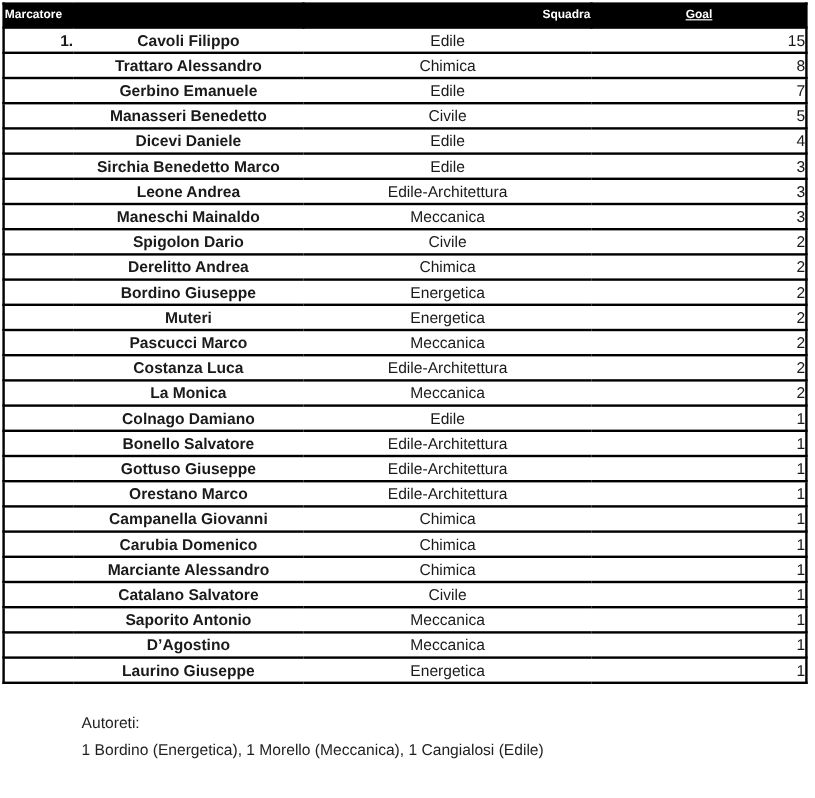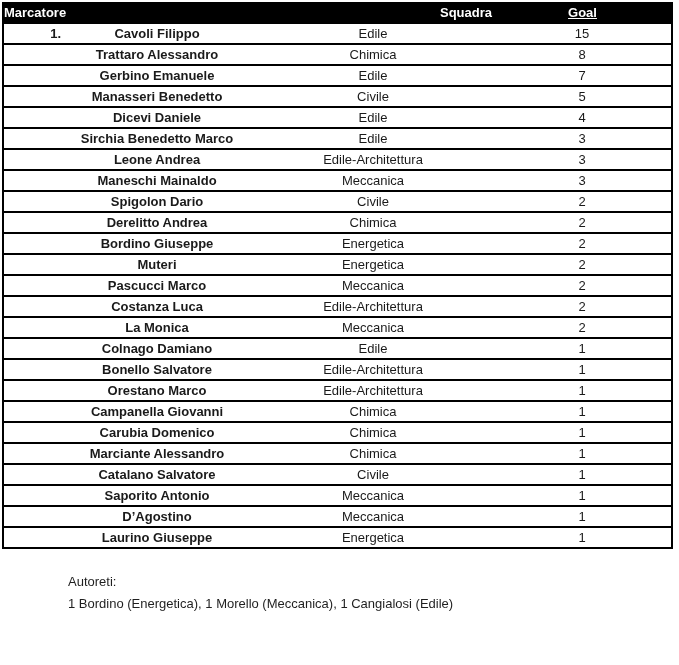--- a/index.html
+++ b/index.html
@@ -22,21 +22,21 @@
     width: 669px;
   }
   table.scorers col.c-rank  { width: 58px; }
   table.scorers col.c-name  { width: 192px; }
   table.scorers col.c-team  { width: 240px; }
   table.scorers col.c-goal  { width: 179px; }
 
   table.scorers th {
     background: #000000;
     color: #ffffff;
-    font-size: 13px;
+    font-size: 10px;
     font-weight: bold;
     height: 16px;
     line-height: 16px;
     padding: 1px 0;
     border: 2px solid #000000;
     margin-top: 24px;
   }
   th.h-marcatore { text-align: left; padding-left: 8px; }
   th.h-squadra   { text-align: right; }
   th.h-goal      { text-align: center; padding-right: 30px; text-decoration: underline; }
@@ -62,21 +62,21 @@
     font-weight: bold;
     color: #000000;
   }
   td.name {
     text-align: center;
     padding-left: 2px;
     font-weight: bold;
     color: #000000;
   }
   td.team { text-align: center; }
-  td.goal { text-align: center; padding-right: 30px; }
+  td.goal { text-align: right; padding-right: 30px; }
 
   .own-goals {
     margin: 22px 0 0 68px;
     font-size: 13px;
     color: #1f1f1f;
     line-height: 22px;
   }
 </style>
 </head>
 <body>
@@ -212,20 +212,26 @@
       <td class="goal">1</td>
     </tr>
 
     <tr>
       <td class="rank"></td>
       <td class="name">Bonello Salvatore</td>
       <td class="team">Edile-Architettura</td>
       <td class="goal">1</td>
     </tr>
 
+    <tr>
+      <td class="rank"></td>
+      <td class="name">Gottuso Giuseppe</td>
+      <td class="team">Edile-Architettura</td>
+      <td class="goal">1</td>
+    </tr>
 
     <tr>
       <td class="rank"></td>
       <td class="name">Orestano Marco</td>
       <td class="team">Edile-Architettura</td>
       <td class="goal">1</td>
     </tr>
 
     <tr>
       <td class="rank"></td>

